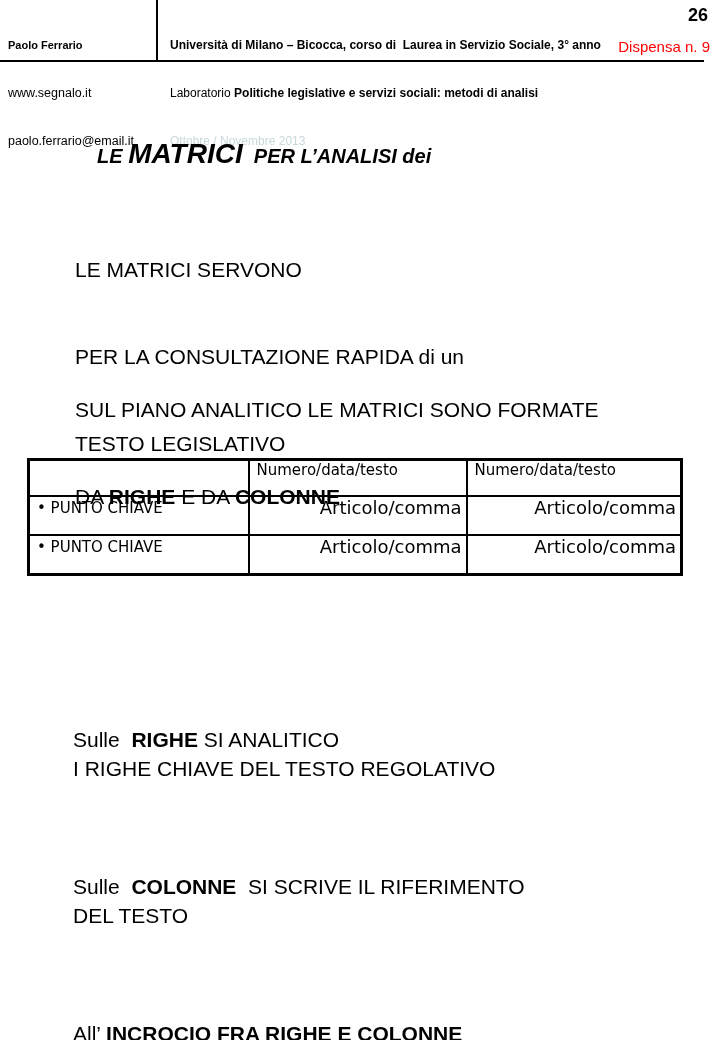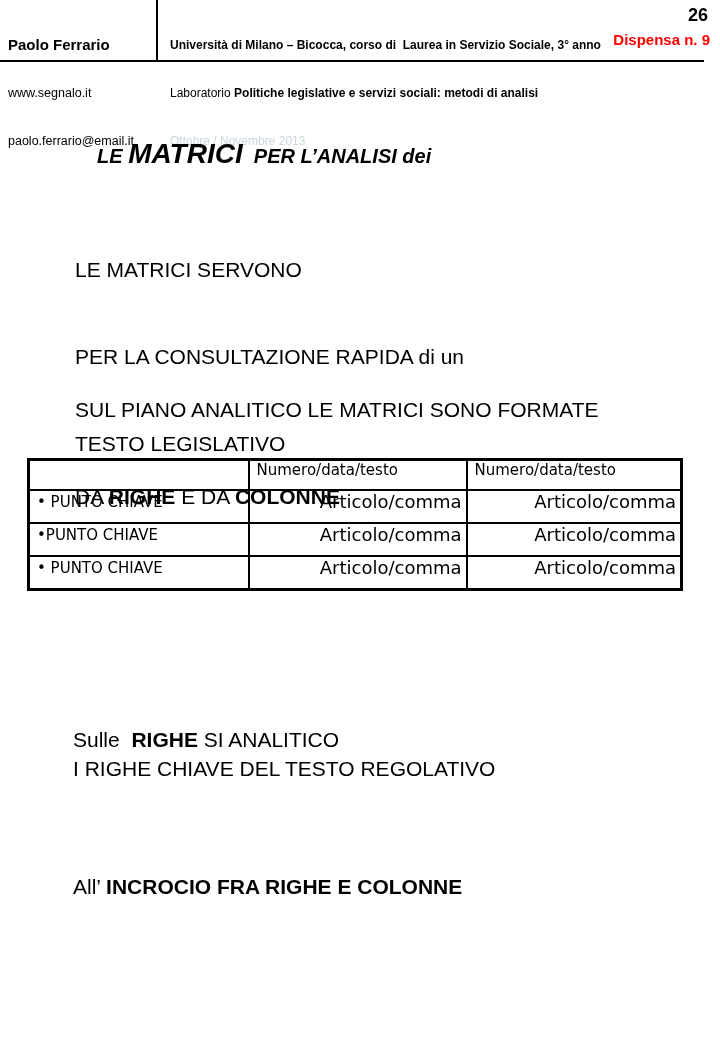--- a/index.html
+++ b/index.html
@@ -20,39 +20,39 @@
     height: 1040px;
     background: var(--paper, #fff);
     overflow: hidden;
   }
 
   
   .hdr-left {
     position: absolute; left: 8px; top: 5px; width: 145px;
     font-size: 12.5px; line-height: 16px; white-space: pre-wrap;
   }
-  .hdr-left .name { font-weight: bold; font-size: 15px; }
+  .hdr-left .name { font-weight: bold; font-size: 11px; }
   .hdr-divider {
     position: absolute; left: 156px; top: 0; height: 60px; width: 0;
     border-left: 2px solid #000;
   }
   .hdr-mid {
     position: absolute; left: 170px; top: 5px; width: 505px;
     font-size: 12px; line-height: 16px; white-space: pre-wrap;
   }
   .hdr-mid .l1 { font-weight: bold; }
   .hdr-mid .lab-bold { font-weight: bold; }
   .hdr-mid .dates { color: var(--muted-date, #C8D8DC); }
   .page-number {
     position: absolute; right: 12px; top: 5px;
     font-size: 18px; font-weight: bold;
   }
   .dispensa {
-    position: absolute; right: 10px; top: 31px;
-    font-size: 15px; font-weight: bold;
+    position: absolute; right: 10px; top: 38px;
+    font-size: 15px; font-weight: normal;
     color: var(--accent-red, #FF0000);
   }
   .hdr-rule {
     position: absolute; left: 0; top: 60px; width: 704px; height: 0;
     border-top: 2px solid #000;
   }
 
   
   .title {
     position: absolute; left: 97px; top: 79px;
@@ -77,21 +77,21 @@
   .matrix-table {
     position: absolute; left: 27px; top: 458px;
     border-collapse: collapse;
     border: 3px solid #000;
     font-family: "DejaVu Sans", "Liberation Sans", sans-serif;
   }
   .matrix-table th, .matrix-table td {
     border: 2px solid #000;
     vertical-align: middle;
     text-align: left;
-    padding: 0 4px 10px 7px;
+    padding: 0 4px 16px 7px;
     font-weight: normal;
     white-space: pre-wrap;
   }
   .matrix-table col.c1 { width: 220px; }
   .matrix-table col.c2 { width: 218px; }
   .matrix-table col.c3 { width: 215px; }
   .matrix-table tr { height: 30px; }
   .matrix-table .hcell  { font-size: 15px; }
   .matrix-table .keycell { font-size: 15px; }
   .matrix-table .artcell { font-size: 18px; text-align: right; }
@@ -152,30 +152,26 @@
       <th class="hcell"></th>
       <th class="hcell">Numero/data/testo</th>
       <th class="hcell">Numero/data/testo</th>
     </tr>
     <tr>
       <td class="keycell">• PUNTO CHIAVE</td>
       <td class="artcell">Articolo/comma</td>
       <td class="artcell">Articolo/comma</td>
     </tr>
     <tr>
-      <td class="keycell">•PUNTO CHIAVE</td>
-      <td class="artcell">Articolo/comma</td>
-      <td class="artcell">Articolo/comma</td>
-    </tr>
-    <tr>
       <td class="keycell">• PUNTO CHIAVE</td>
       <td class="artcell">Articolo/comma</td>
       <td class="artcell">Articolo/comma</td>
     </tr>
   </tbody>
     </table>
 
   <div class="notes">
     <p><span>Sulle  </span><span class="b">RIGHE</span><span> SI ANALITICO</span><br><span>I RIGHE CHIAVE DEL TESTO REGOLATIVO</span></p>
+    <p><span>Sulle  </span><span class="b">COLONNE</span><span>  SI SCRIVE IL RIFERIMENTO</span><br><span>DEL TESTO</span></p>
     <p><span>All’ </span><span class="b">INCROCIO FRA RIGHE E COLONNE</span><br><br></p>
   </div>
 
 </div>
 
 </body></html>

